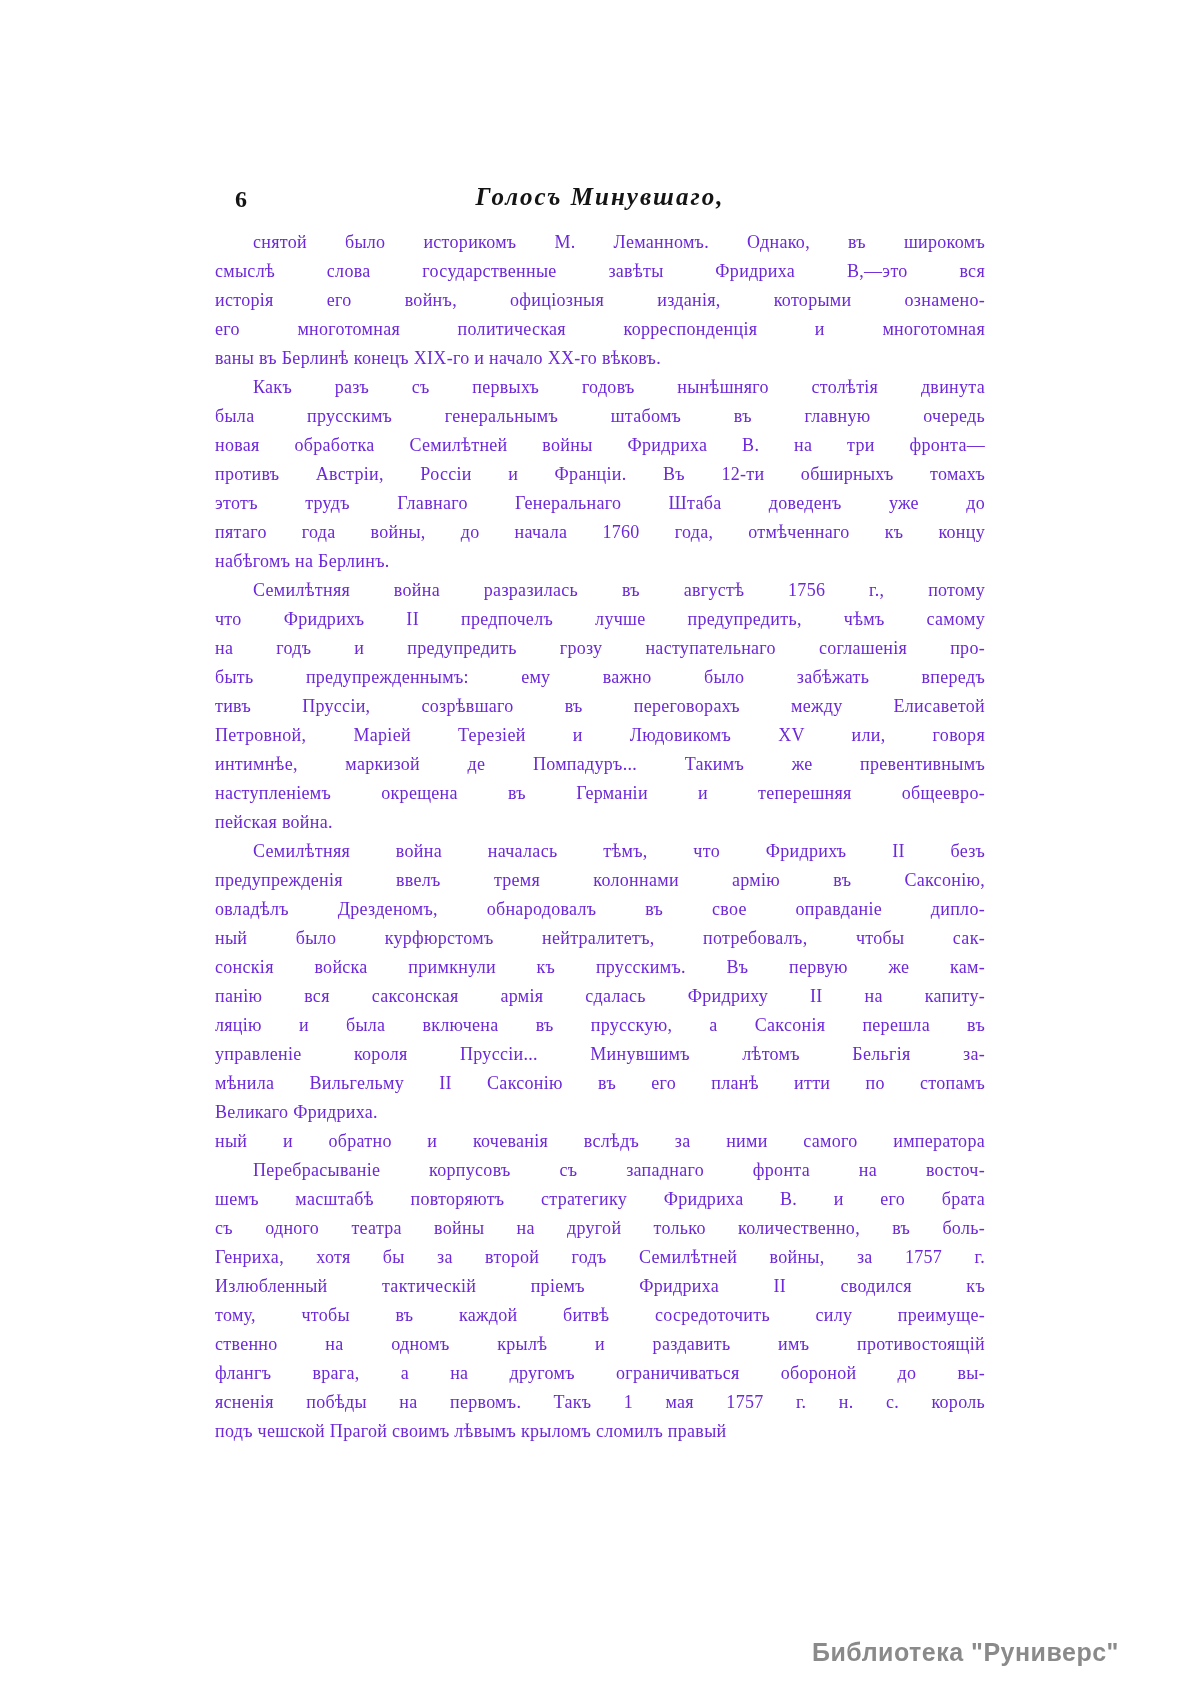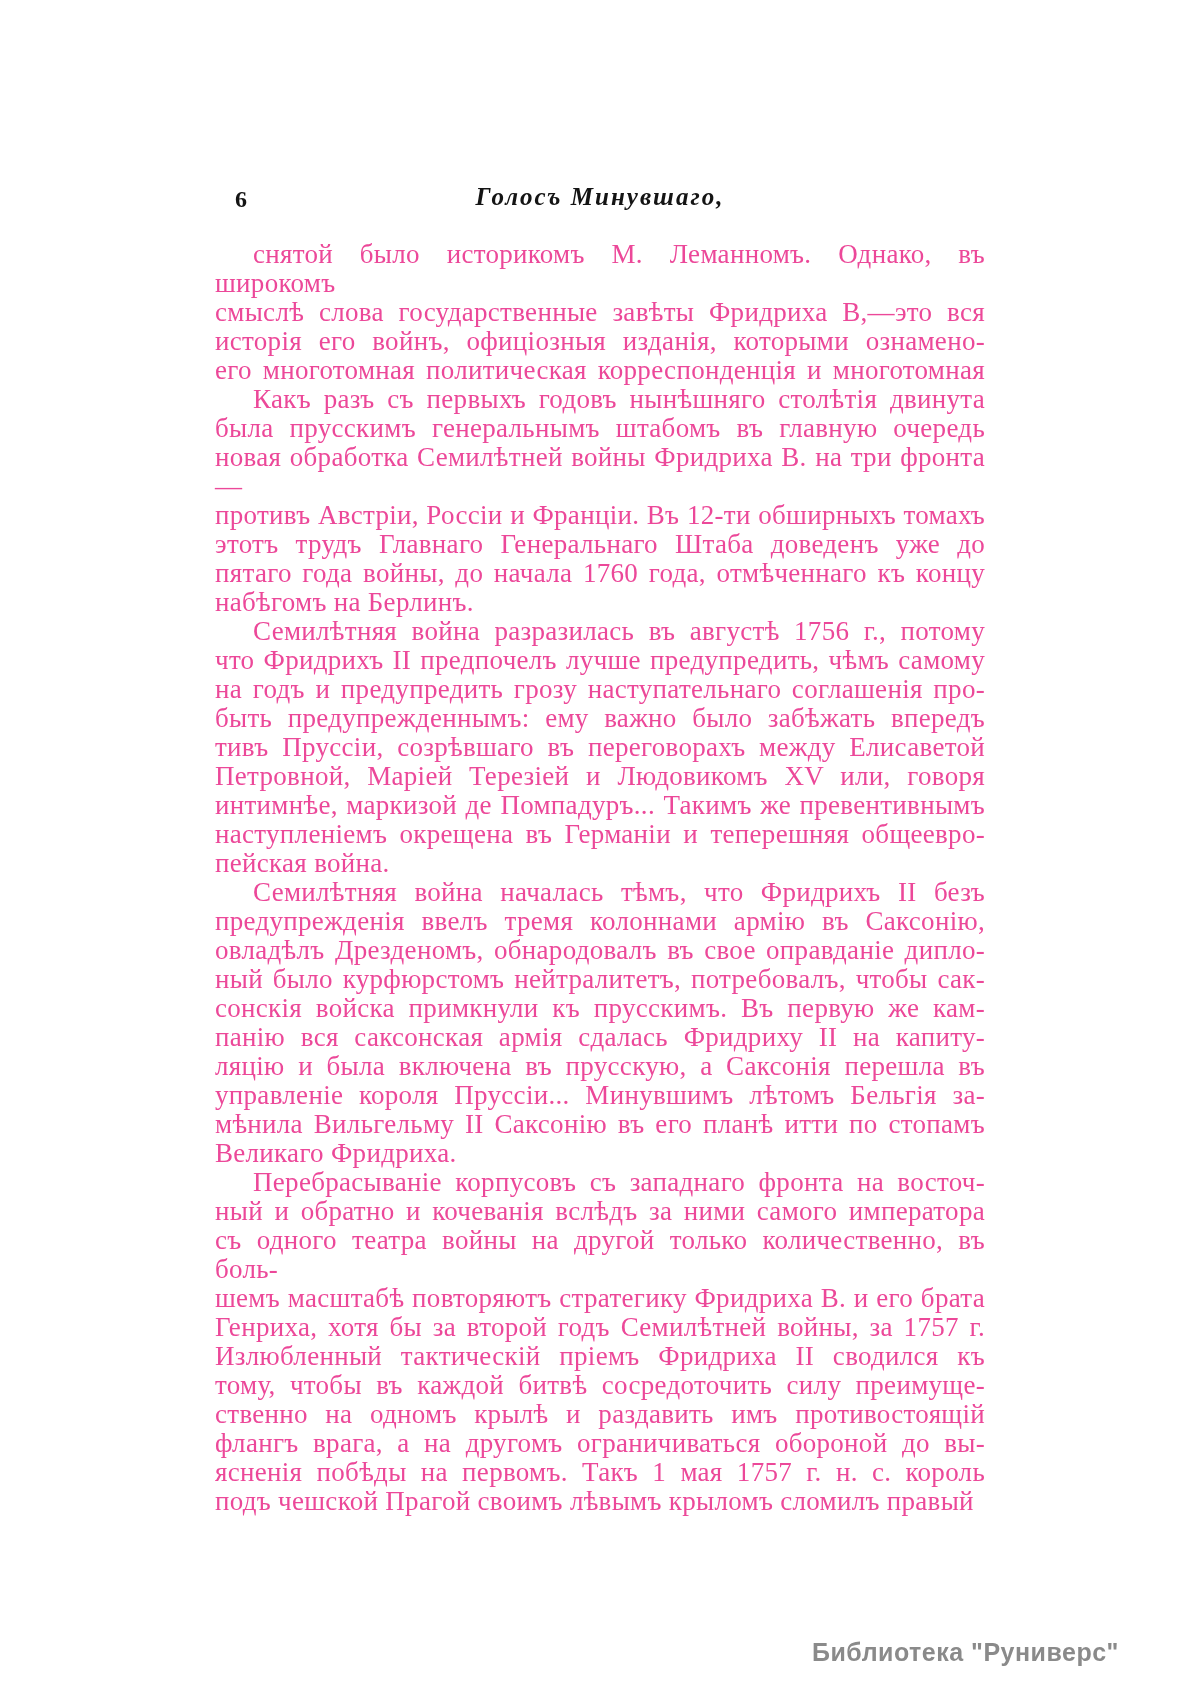--- a/index.html
+++ b/index.html
@@ -32,26 +32,26 @@
     text-align: center;
     font-style: italic;
     font-weight: bold;
     font-size: 25px;
     letter-spacing: 2px;
     color: #141414;
   }
   .body-text {
     position: absolute;
     left: 215px;
-    top: 240px;
+    top: 228px;
     width: 770px;
-    font-size: 27px;
+    font-size: 18px;
     line-height: 29px;
     letter-spacing: 0.3px;
-    color: #ec4899;
+    color: #6d28d9;
   }
   .line {
     text-align: justify;
     text-align-last: justify;
     min-height: 29px;
   }
   .line.indent {
     text-indent: 38px;
   }
   .line.last {
@@ -74,20 +74,21 @@
 
   <div class="page-number">6</div>
 
   <div class="running-header">Голосъ Минувшаго,</div>
 
   <div class="body-text">
       <div class="line indent">снятой было историкомъ М. Леманномъ. Однако, въ широкомъ</div>
       <div class="line">смыслѣ слова государственные завѣты Фридриха В,—это вся</div>
       <div class="line">исторія его войнъ, офиціозныя изданія, которыми ознамено-</div>
       <div class="line">его многотомная политическая корреспонденція и многотомная</div>
+      <div class="line last">ваны въ Берлинѣ конецъ XIX-го и начало XX-го вѣковъ.</div>
       <div class="line indent">Какъ разъ съ первыхъ годовъ нынѣшняго столѣтія двинута</div>
       <div class="line">была прусскимъ генеральнымъ штабомъ въ главную очередь</div>
       <div class="line">новая обработка Семилѣтней войны Фридриха В. на три фронта—</div>
       <div class="line">противъ Австріи, Россіи и Франціи. Въ 12-ти обширныхъ томахъ</div>
       <div class="line">этотъ трудъ Главнаго Генеральнаго Штаба доведенъ уже до</div>
       <div class="line">пятаго года войны, до начала 1760 года, отмѣченнаго къ концу</div>
       <div class="line last">набѣгомъ на Берлинъ.</div>
       <div class="line indent">Семилѣтняя война разразилась въ августѣ 1756 г., потому</div>
       <div class="line">что Фридрихъ II предпочелъ лучше предупредить, чѣмъ самому</div>
       <div class="line">на годъ и предупредить грозу наступательнаго соглашенія про-</div>
@@ -100,24 +101,24 @@
       <div class="line indent">Семилѣтняя война началась тѣмъ, что Фридрихъ II безъ</div>
       <div class="line">предупрежденія ввелъ тремя колоннами армію въ Саксонію,</div>
       <div class="line">овладѣлъ Дрезденомъ, обнародовалъ въ свое оправданіе дипло-</div>
       <div class="line">ный было курфюрстомъ нейтралитетъ, потребовалъ, чтобы сак-</div>
       <div class="line">сонскія войска примкнули къ прусскимъ. Въ первую же кам-</div>
       <div class="line">панію вся саксонская армія сдалась Фридриху II на капиту-</div>
       <div class="line">ляцію и была включена въ прусскую, а Саксонія перешла въ</div>
       <div class="line">управленіе короля Пруссіи... Минувшимъ лѣтомъ Бельгія за-</div>
       <div class="line">мѣнила Вильгельму II Саксонію въ его планѣ итти по стопамъ</div>
       <div class="line last">Великаго Фридриха.</div>
+      <div class="line">ный и обратно и кочеванія вслѣдъ за ними самого императора</div>
       <div class="line indent">Перебрасываніе корпусовъ съ западнаго фронта на восточ-</div>
-      <div class="line">ный и обратно и кочеванія вслѣдъ за ними самого императора</div>
+      <div class="line">шемъ масштабѣ повторяютъ стратегику Фридриха В. и его брата</div>
       <div class="line">съ одного театра войны на другой только количественно, въ боль-</div>
-      <div class="line">шемъ масштабѣ повторяютъ стратегику Фридриха В. и его брата</div>
       <div class="line">Генриха, хотя бы за второй годъ Семилѣтней войны, за 1757 г.</div>
       <div class="line">Излюбленный тактическій пріемъ Фридриха II сводился къ</div>
       <div class="line">тому, чтобы въ каждой битвѣ сосредоточить силу преимуще-</div>
       <div class="line">ственно на одномъ крылѣ и раздавить имъ противостоящій</div>
       <div class="line">флангъ врага, а на другомъ ограничиваться обороной до вы-</div>
       <div class="line">ясненія побѣды на первомъ. Такъ 1 мая 1757 г. н. с. король</div>
       <div class="line last">подъ чешской Прагой своимъ лѣвымъ крыломъ сломилъ правый</div>
     </div>
 
   <div class="watermark" style="color: rgb(138, 138, 138);">Библиотека "Руниверс"</div>

